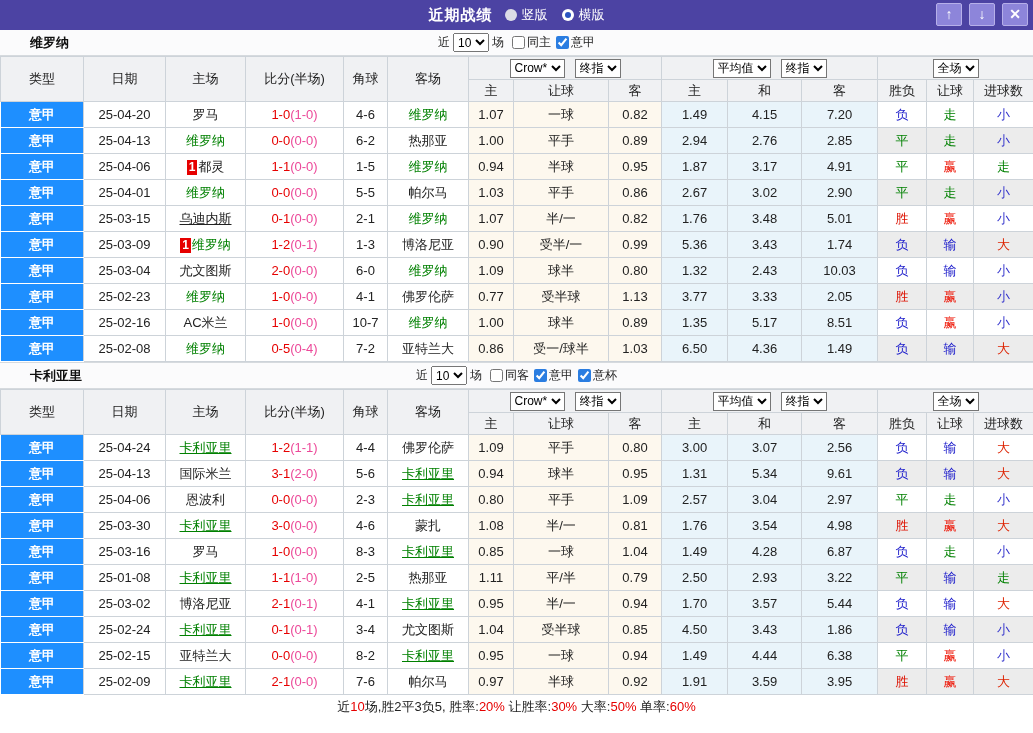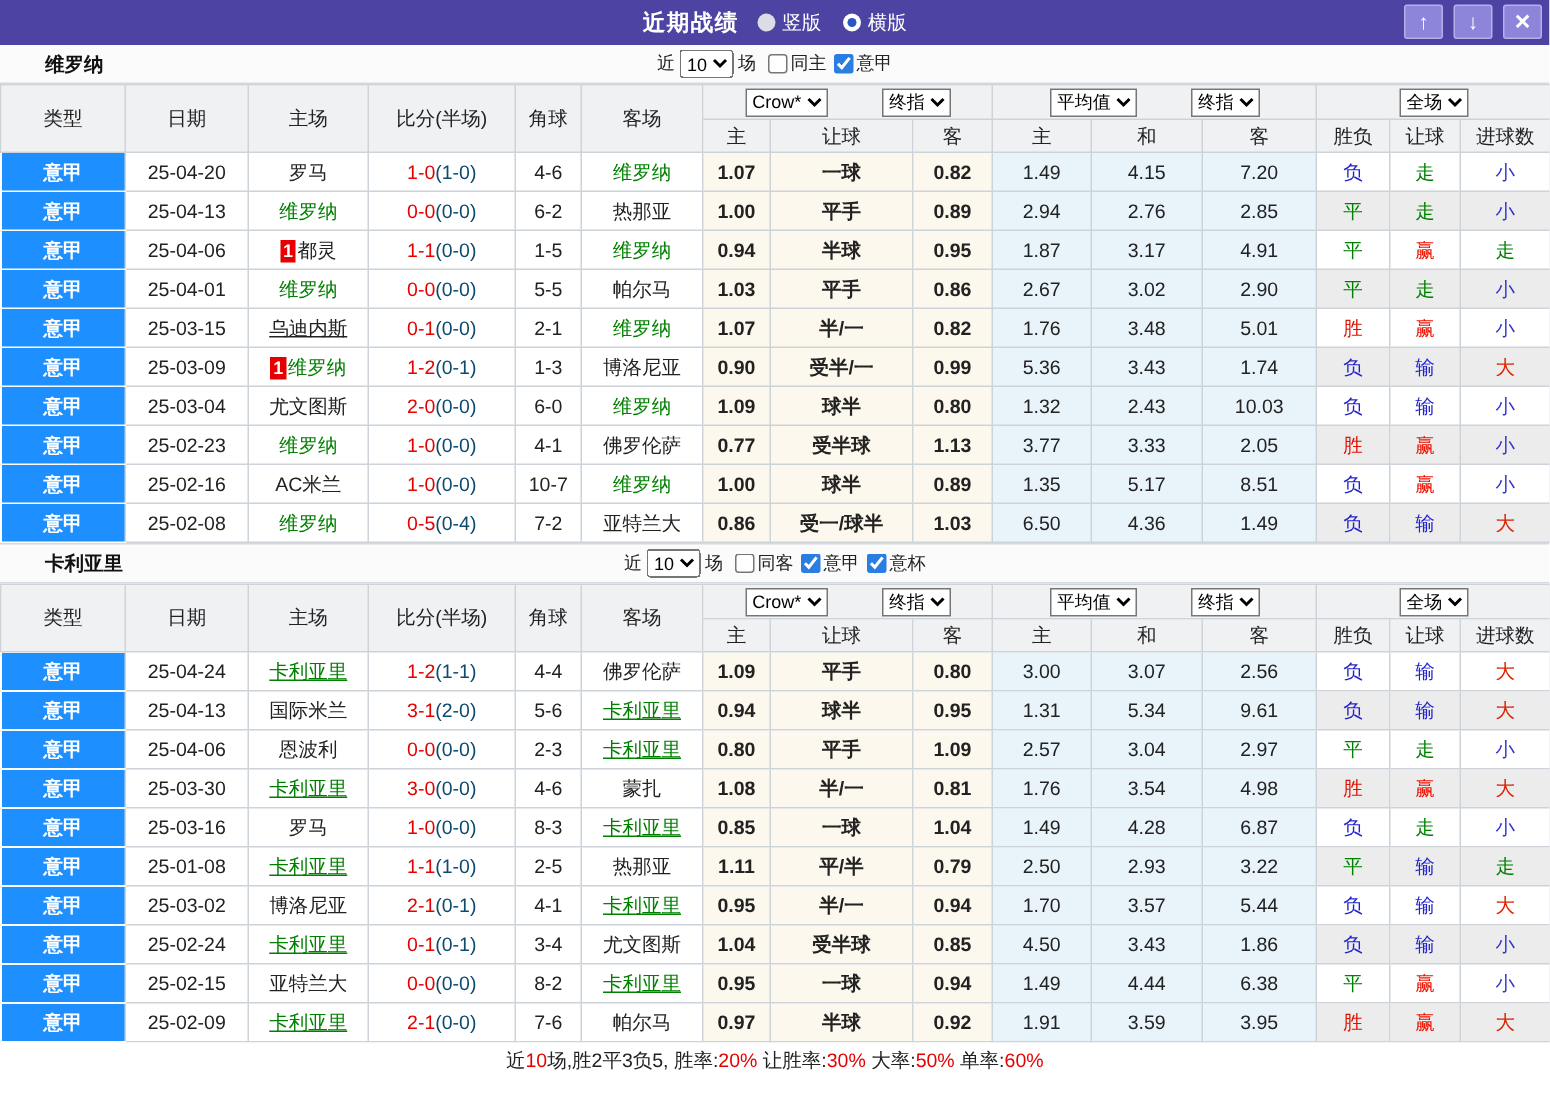--- a/index.html
+++ b/index.html
@@ -29,34 +29,34 @@
   .team-name{position:absolute;left:30px;top:0;line-height:25px;font-size:13px;font-weight:bold;color:#111;}
   .filters{height:25px;display:flex;align-items:center;justify-content:center;gap:3px;font-size:12px;color:#222;}
   .filters .sel{font-size:12px;height:19px;}
   .filters label{display:inline-flex;align-items:center;gap:2px;margin-left:5px;font-size:12px;}
   input[type=checkbox]{width:13px;height:13px;margin:0;accent-color:#2a7de1;}
   
   table{border-collapse:collapse;table-layout:fixed;width:1033px;}
   th,td{border:1px solid #cdd3d9;padding:0;text-align:center;font-size:13px;color:#222;overflow:hidden;white-space:nowrap;}
   thead tr.hrow1 th{height:22px;background:#f0f1f3;font-weight:normal;}
   thead tr.hrow2 th{height:21px;background:#f0f1f3;font-weight:normal;}
-  thead select{font-size:12px;height:19px;margin:0 18px;background:#fff;}
+  thead select{font-size:12px;height:19px;margin:0 5px;background:#fff;}
   tbody tr{height:26px;}
   tbody td{background:#fff;}
   td.league{background:#1e8fff;color:#fff;font-weight:bold;border-top:1px solid #fff;border-bottom:1px solid #fff;border-left:1px solid #fff;}
-  td.crow{background:#fdf8ee;font-weight:bold;}
+  td.crow{background:#fdf8ee;}
   td.avg{background:#e9f4fa;}
   td.res{background:#fff;font-size:13px;}
   tbody tr:nth-child(even) td.res{background:#ececec;}
   .team{color:#222;}
   .team.focus{color:#008000;}
   .team.u{text-decoration:underline;}
   .badge{display:inline-block;background:#e60000;color:#fff;font-weight:bold;font-size:12px;line-height:15px;padding:0 2px;margin-right:1px;}
   .score-red{color:#e60000;}
-  .score-half{color:#0c4a6e;}
+  .score-half{color:#ec4899;}
   
   .summary{height:23px;line-height:23px;text-align:center;font-size:13px;color:#222;background:#fff;}
   .sum-red{color:#e60000;}
   .sum-black{color:#222;}
   .block2 .team-band{border-top:1px solid #d6dade;}
 </style>
 </head>
 <body>
 
 <div class="titlebar">

